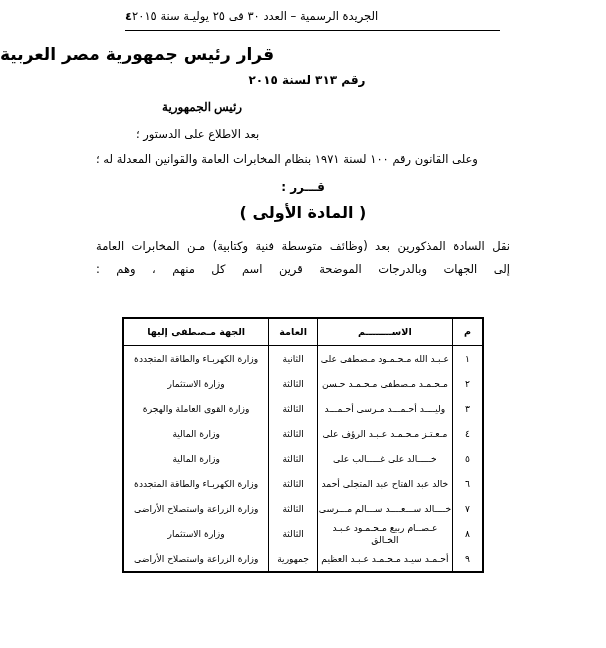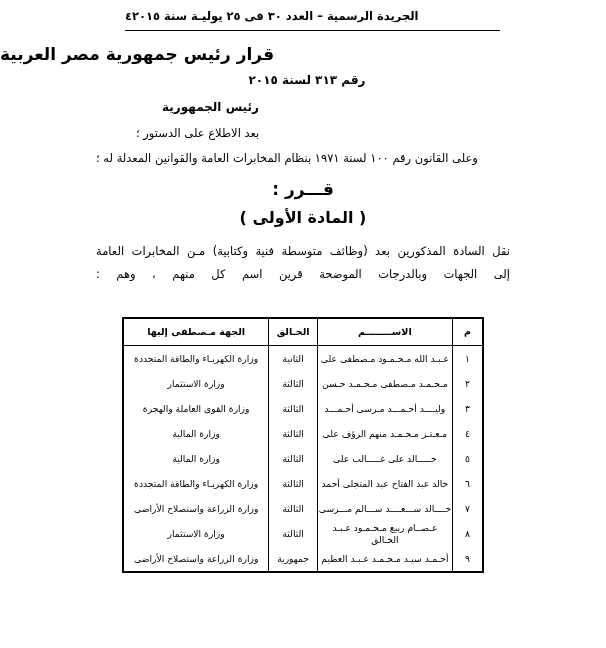--- a/index.html
+++ b/index.html
@@ -36,21 +36,21 @@
     direction: rtl;
   }
   .run-header-page {
     font-size: 11.5px;
     font-weight: 700;
     margin-left: 0;
     margin-right: 0;
   }
   .run-header-text {
     font-size: 11.5px;
-    font-weight: 700;
+    font-weight: 400;
     margin-right: 17px;
     white-space: nowrap;
   }
   .header-rule {
     position: absolute;
     top: 30px;
     left: 125px;
     width: 375px;
     height: 1px;
     background: #000000;
@@ -84,35 +84,36 @@
     left: 96px;
     width: 414px;
     direction: rtl;
   }
   .signatory {
     font-size: 12px;
     font-weight: 700;
     text-align: left;
     padding-left: 66px;
     margin-bottom: 12px;
+    font-family: Liberation Serif, serif;
   }
   .whereas {
     font-size: 11.5px;
     text-align: left;
     margin-bottom: 11px;
     white-space: nowrap;
   }
   .whereas.w1 { padding-left: 40px; }
   .whereas.w2 { padding-left: 12px; }
   .whereas.w3 { padding-left: 0px; }
 
   .decides {
     margin-top: 14px;
     text-align: center;
-    font-size: 17px;
+    font-size: 12px;
     font-weight: 700;
     letter-spacing: 0.5px;
   }
   .article-head {
     margin-top: 9px;
     text-align: center;
     font-size: 16px;
     font-weight: 700;
   }
 
@@ -212,21 +213,21 @@
       <colgroup>
         <col class="c-num">
         <col class="c-name">
         <col class="c-grade">
         <col class="c-dest">
       </colgroup>
       <thead>
         <tr>
           <th>م</th>
           <th>الاســــــــم</th>
-          <th>الخـالق</th>
+          <th>العامة</th>
           <th>الجهة مـصطفى إليها</th>
         </tr>
       </thead>
       <tbody>
         <tr>
           <td class="num">١</td>
           <td class="name">عـبـد الله مـحـمـود مـصطفى على</td>
           <td class="grade">الثانية</td>
           <td class="dest">وزارة الكهربـاء والطاقة المتجددة</td>
         </tr>
@@ -237,21 +238,21 @@
           <td class="dest">وزارة الاستثمار</td>
         </tr>
         <tr>
           <td class="num">٣</td>
           <td class="name">وليــــد أحـمـــد مـرسى أحـمـــد</td>
           <td class="grade">الثالثة</td>
           <td class="dest">وزارة القوى العاملة والهجرة</td>
         </tr>
         <tr>
           <td class="num">٤</td>
-          <td class="name">مـعـتـز مـحـمـد منهم الرؤف على</td>
+          <td class="name">مـعـتـز مـحـمـد عـبـد الرؤف على</td>
           <td class="grade">الثالثة</td>
           <td class="dest">وزارة المالية</td>
         </tr>
         <tr>
           <td class="num">٥</td>
           <td class="name">خـــــالد على غـــــالب على</td>
           <td class="grade">الثالثة</td>
           <td class="dest">وزارة المالية</td>
         </tr>
         <tr>

